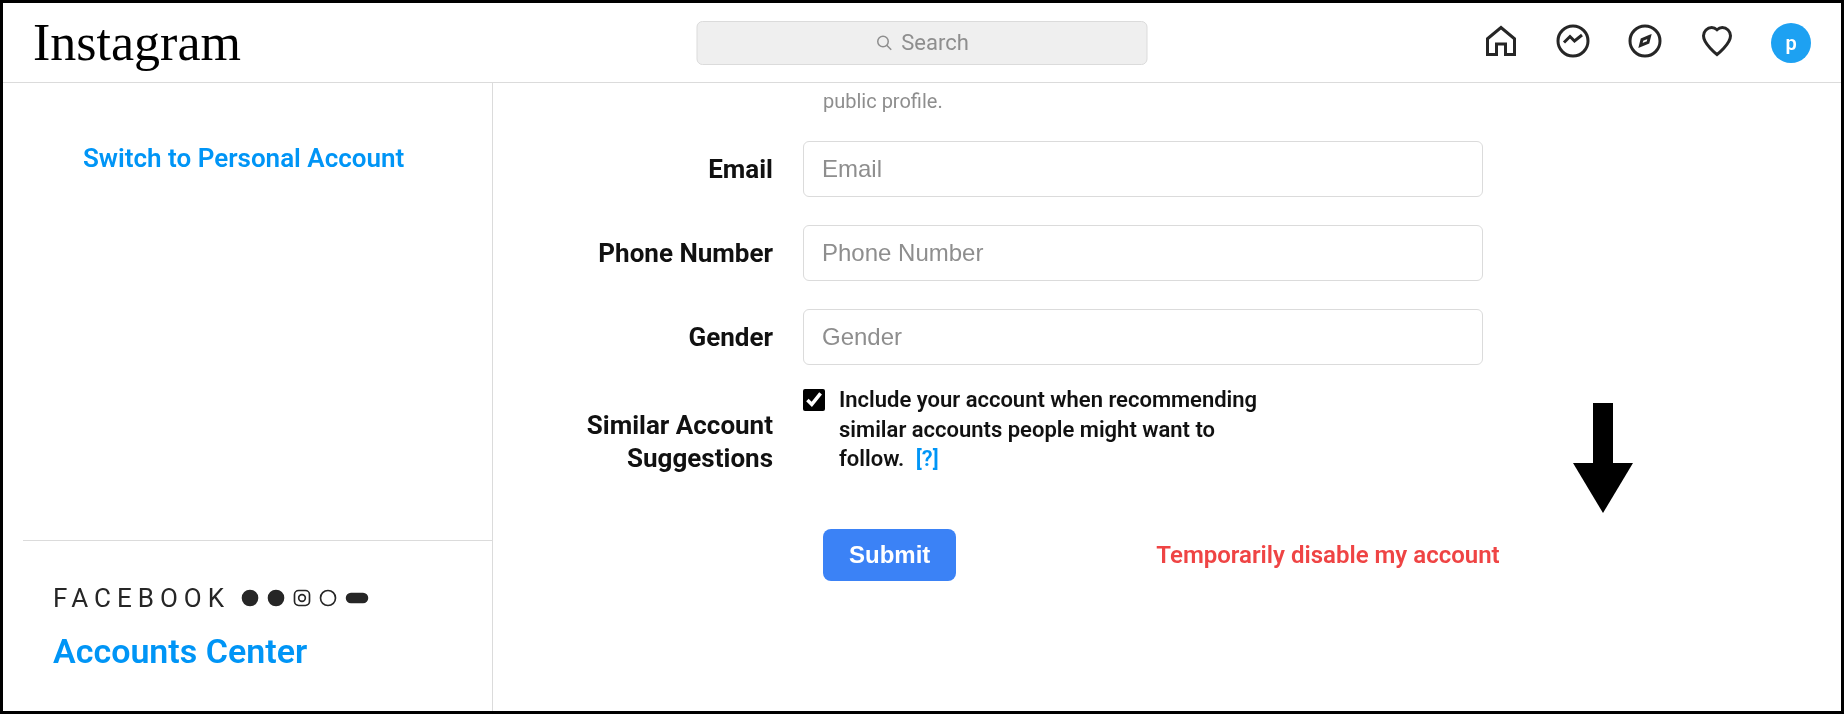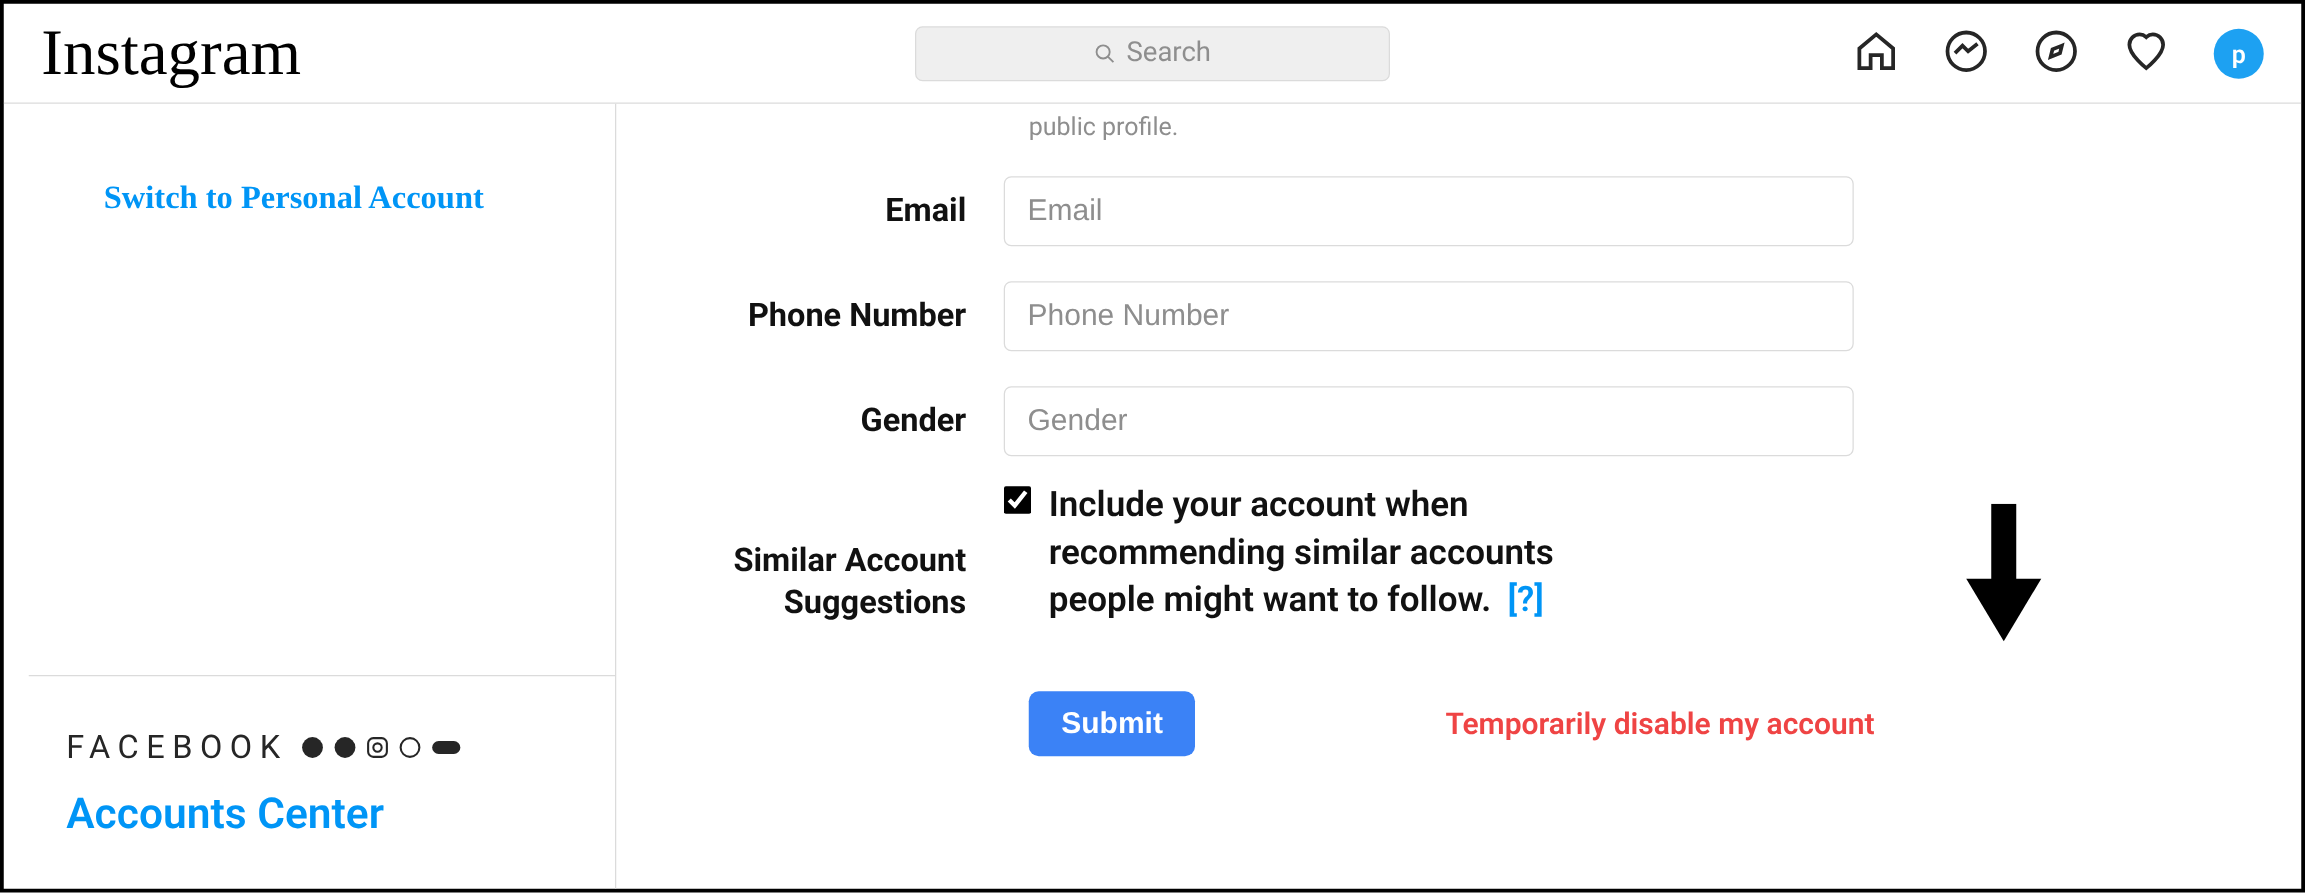--- a/index.html
+++ b/index.html
@@ -27,21 +27,21 @@
     font-weight: 500;
     margin-left: 10px;
     margin-right: auto;
   }
   .search-wrap {
     position: absolute;
     left: 50%;
     transform: translateX(-50%);
   }
   .search {
-    width: 380px;
+    width: 451px;
     height: 44px;
     background: #efefef;
     border: 1px solid #dbdbdb;
     border-radius: 6px;
     display: flex;
     align-items: center;
     justify-content: center;
     color: #8e8e8e;
     font-size: 22px;
   }
@@ -67,21 +67,20 @@
   .sidebar {
     width: 470px;
     border-right: 1px solid #dbdbdb;
     display: flex;
     flex-direction: column;
     margin-left: 20px;
   }
   .sidebar-top {
     flex: 1;
     padding: 60px 40px 0 60px;
-    font-family: Liberation Serif, serif;
   }
   .switch-link {
     color: #0095f6;
     font-size: 26px;
     font-weight: 600;
     cursor: pointer;
   }
   .sidebar-bottom {
     border-top: 1px solid #dbdbdb;
     padding: 42px 30px 40px 30px;
@@ -132,21 +131,21 @@
   }
   .input::placeholder { color:#8e8e8e; }
   .checkbox-row {
     display:flex; gap:14px; align-items:flex-start;
     width: 680px;
   }
   .chk {
     width:22px; height:22px; margin-top:4px;
     accent-color:#000;
   }
-  .chk-text { font-size:28px; font-weight:600; color:#111; line-height:1.35; max-width:420px; }
+  .chk-text { font-size:22px; font-weight:600; color:#111; line-height:1.35; max-width:420px; }
   .chk-text .help { color:#0095f6; font-weight:600; margin-left:6px; cursor:pointer; }
   .action-row {
     display:flex; align-items:center;
     margin-top:55px; margin-left:300px; gap:200px;
   }
   .submit {
     background:#3b82f6; color:#fff; border:none;
     border-radius:8px; padding:12px 26px;
     font-size:24px; font-weight:700; cursor:pointer;
   }

